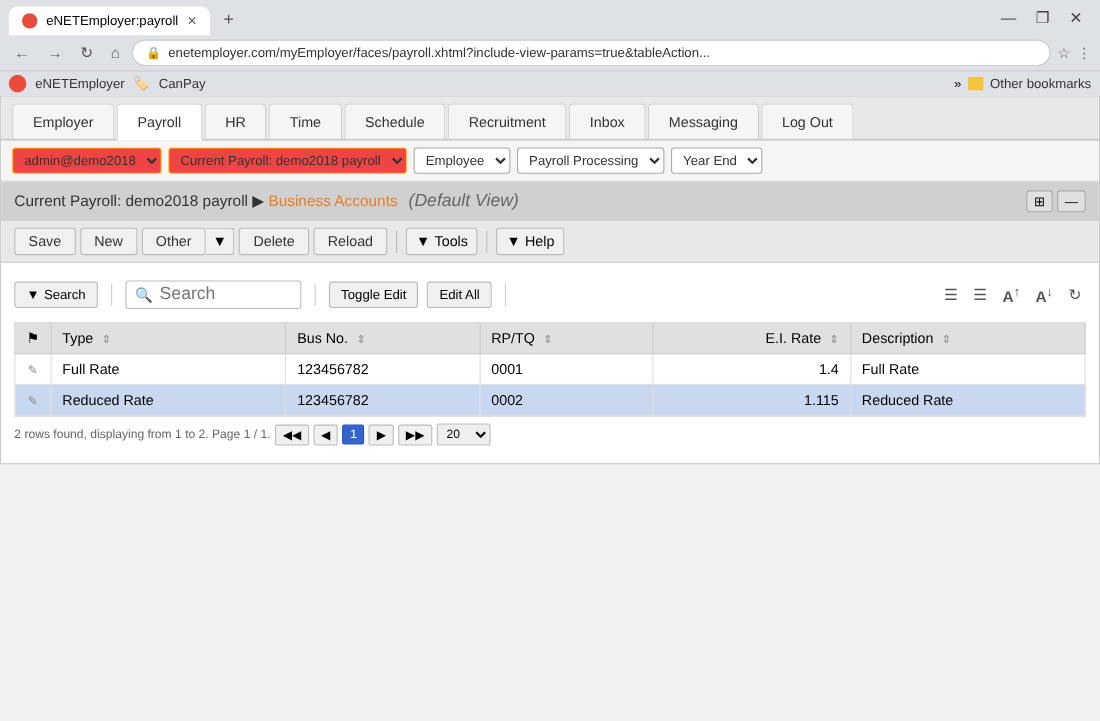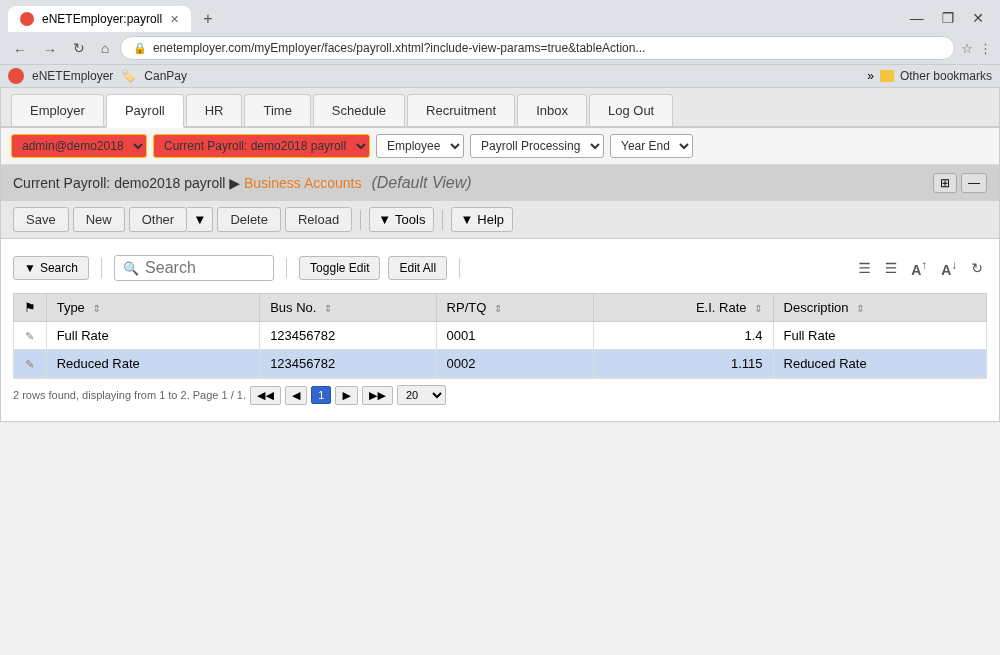--- a/index.html
+++ b/index.html
@@ -1,20 +1,20 @@
 <!DOCTYPE html>
 <html><head>
   <meta charset="utf-8">
   <style>
     * { box-sizing: border-box; margin: 0; padding: 0; }
     body { font-family: Arial, sans-serif; font-size: 13px; background: #f0f0f0; width: 1000px; height: 655px; overflow: hidden; }
 
     
     .browser-chrome { background: #dee1e6; width: 100%; }
-    .title-bar { display: flex; align-items: flex-end; padding: 6px 8px 0 8px; gap: 4px; }
+    .title-bar { display: flex; align-items: flex-start; padding: 6px 8px 0 8px; gap: 4px; }
     .tab-active { background: white; border-radius: 8px 8px 0 0; padding: 6px 12px; display: flex; align-items: center; gap: 8px; font-size: 12px; min-width: 160px; }
     .tab-favicon { width: 14px; height: 14px; background: #e74c3c; border-radius: 50%; display: inline-block; }
     .tab-close { color: #666; cursor: pointer; font-size: 11px; margin-left: auto; }
     .new-tab-btn { background: none; border: none; font-size: 16px; color: #555; cursor: pointer; padding: 4px 8px; }
     .window-controls { display: flex; gap: 2px; margin-left: auto; padding-bottom: 4px; }
     .win-btn { background: none; border: none; font-size: 14px; color: #444; cursor: pointer; padding: 2px 8px; }
 
     .address-bar { display: flex; align-items: center; padding: 4px 8px; gap: 6px; background: #dee1e6; }
     .nav-btn { background: none; border: none; color: #555; cursor: pointer; font-size: 14px; padding: 2px 5px; }
     .url-bar { flex: 1; background: white; border: 1px solid #ccc; border-radius: 20px; padding: 4px 12px; font-size: 12px; color: #333; display: flex; align-items: center; gap: 6px; }
@@ -135,20 +135,21 @@
 <div class="app-content">
 
   <div class="nav-tabs">
     <div class="nav-tab">Employer</div>
     <div class="nav-tab active">Payroll</div>
     <div class="nav-tab">HR</div>
     <div class="nav-tab">Time</div>
     <div class="nav-tab">Schedule</div>
     <div class="nav-tab">Recruitment</div>
     <div class="nav-tab">Inbox</div>
+    <div class="nav-tab">Messaging</div>
     <div class="nav-tab">Log Out</div>
   </div>
 
   <div class="sub-nav">
     <select class="sub-nav-select highlighted">
       <option>admin@demo2018</option>
     </select>
     <select class="sub-nav-select highlighted">
       <option>Current Payroll: demo2018 payroll</option>
     </select>

